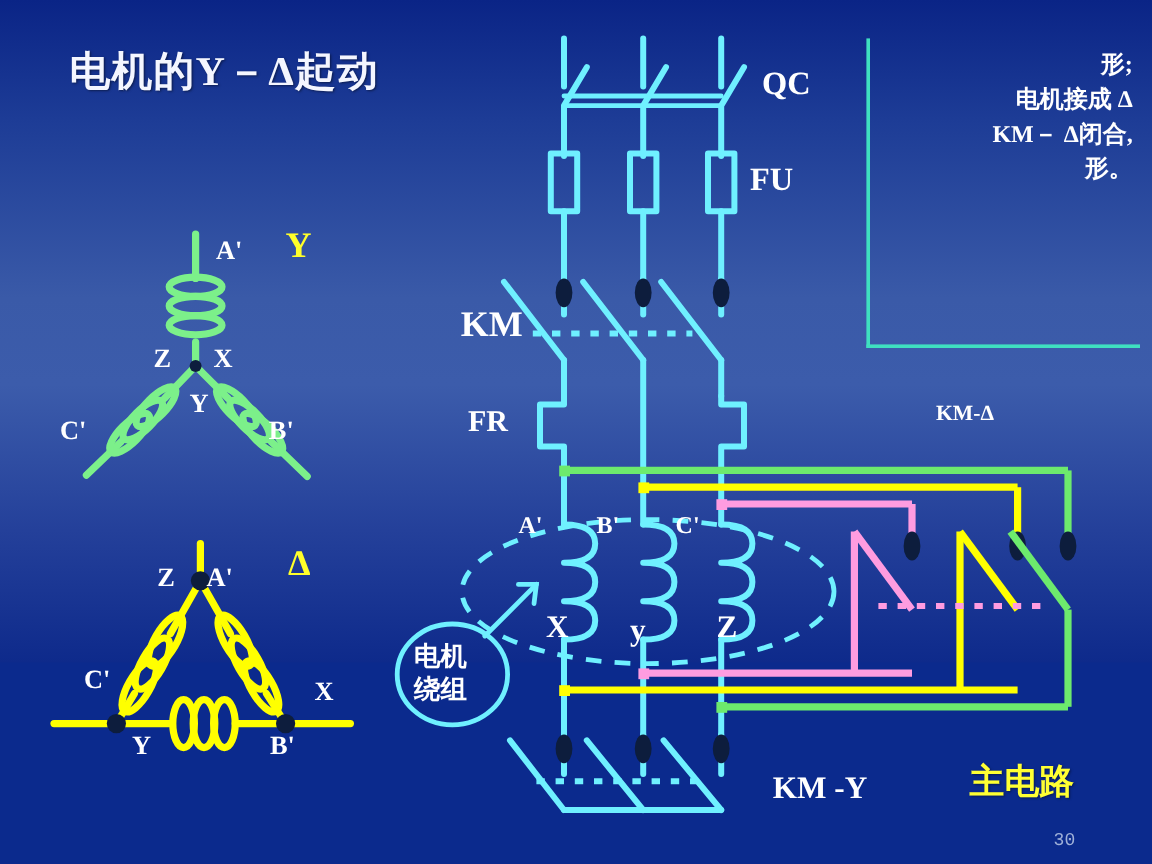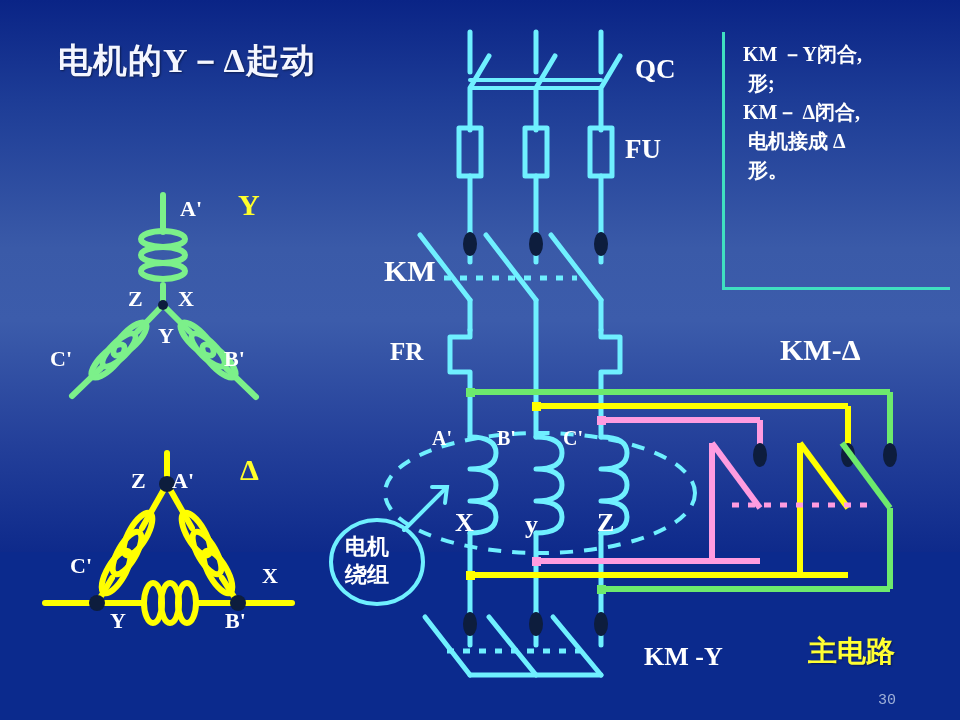--- a/index.html
+++ b/index.html
@@ -10,20 +10,21 @@
   }
   #stage{
     position:relative;width:960px;height:552px;
     background:linear-gradient(180deg,
       #0a2486 0%,
       #1d3c96 18%,
       #3a5aa8 45%,
       #3c5cab 58%,
       #24409a 80%,
       #0e2a8b 100%);
+    text-align:right;
   }
   svg.layer{position:absolute;left:0;top:0;width:960px;height:720px;}
   .lbl{position:absolute;color:#ffffff;font-weight:bold;line-height:1;white-space:pre;}
   .title{
     left:58px;top:44px;font-size:34px;color:#f4f6ff;font-weight:bold;
     letter-spacing:1px;text-shadow:1px 1px 2px rgba(0,0,0,.45);
   }
   .note{
     position:absolute;left:722px;top:32px;width:228px;height:258px;
     color:#ffffff;font-size:20px;line-height:1.45;font-weight:bold;
@@ -46,24 +47,23 @@
     font-weight:bold;text-shadow:1px 1px 2px rgba(0,0,0,.4);}
 </style>
 </head>
 <body>
 
 <div id="stage">
 
   <div class="lbl title">电机的Y－Δ起动</div>
 
   <div class="note">
-    <div>KM －Y闭合,</div>
     <div> 形;</div>
+    <div> 电机接成 Δ</div>
     <div>KM－ Δ闭合,</div>
-    <div> 电机接成 Δ</div>
     <div> 形。</div>
   </div>
 
   <svg class="layer" viewBox="0 0 960 720">
     <defs>
       <style>
         .cy{stroke:#6ff0ff;fill:none;stroke-width:5;stroke-linecap:round;stroke-linejoin:round;}
         .cy3{stroke:#6ff0ff;fill:none;stroke-width:4;stroke-linecap:round;}
         .grn{stroke:#7cf08a;fill:none;stroke-width:6;stroke-linecap:round;stroke-linejoin:round;}
         .yel{stroke:#ffff00;fill:none;stroke-width:6;stroke-linecap:round;stroke-linejoin:round;}
@@ -274,21 +274,21 @@
   <div class="lbl med" style="left:225px;top:610px;">B'</div>
   <div class="lbl med" style="left:70px;top:555px;">C'</div>
   <div class="lbl med" style="left:262px;top:565px;">X</div>
   <div class="lbl med" style="left:110px;top:610px;">Y</div>
   <div class="lbl med" style="left:131px;top:470px;">Z</div>
 
   <div class="lbl" style="left:625px;top:56px;font-size:27px;margin-left:10px;">QC</div>
   <div class="lbl" style="left:625px;top:136px;font-size:27px;">FU</div>
   <div class="lbl" style="left:384px;top:256px;font-size:30px;">KM</div>
   <div class="lbl" style="left:390px;top:339px;font-size:25px;">FR</div>
-  <div class="lbl" style="left:780px;top:335px;font-size:30px;">KM-Δ</div>
+  <div class="lbl" style="left:780px;top:335px;font-size:18px;">KM-Δ</div>
   <div class="lbl" style="left:644px;top:644px;font-size:26px;">KM -Y</div>
 
   <div class="lbl sm" style="left:432px;top:428px;">A'</div>
   <div class="lbl sm" style="left:497px;top:428px;">B'</div>
   <div class="lbl sm" style="left:563px;top:428px;">C'</div>
   <div class="lbl" style="left:455px;top:510px;font-size:26px;">X</div>
   <div class="lbl" style="left:525px;top:512px;font-size:26px;">y</div>
   <div class="lbl" style="left:597px;top:510px;font-size:26px;">Z</div>
 
   <div class="lbl" style="left:345px;top:536px;font-size:22px;">电机</div>

